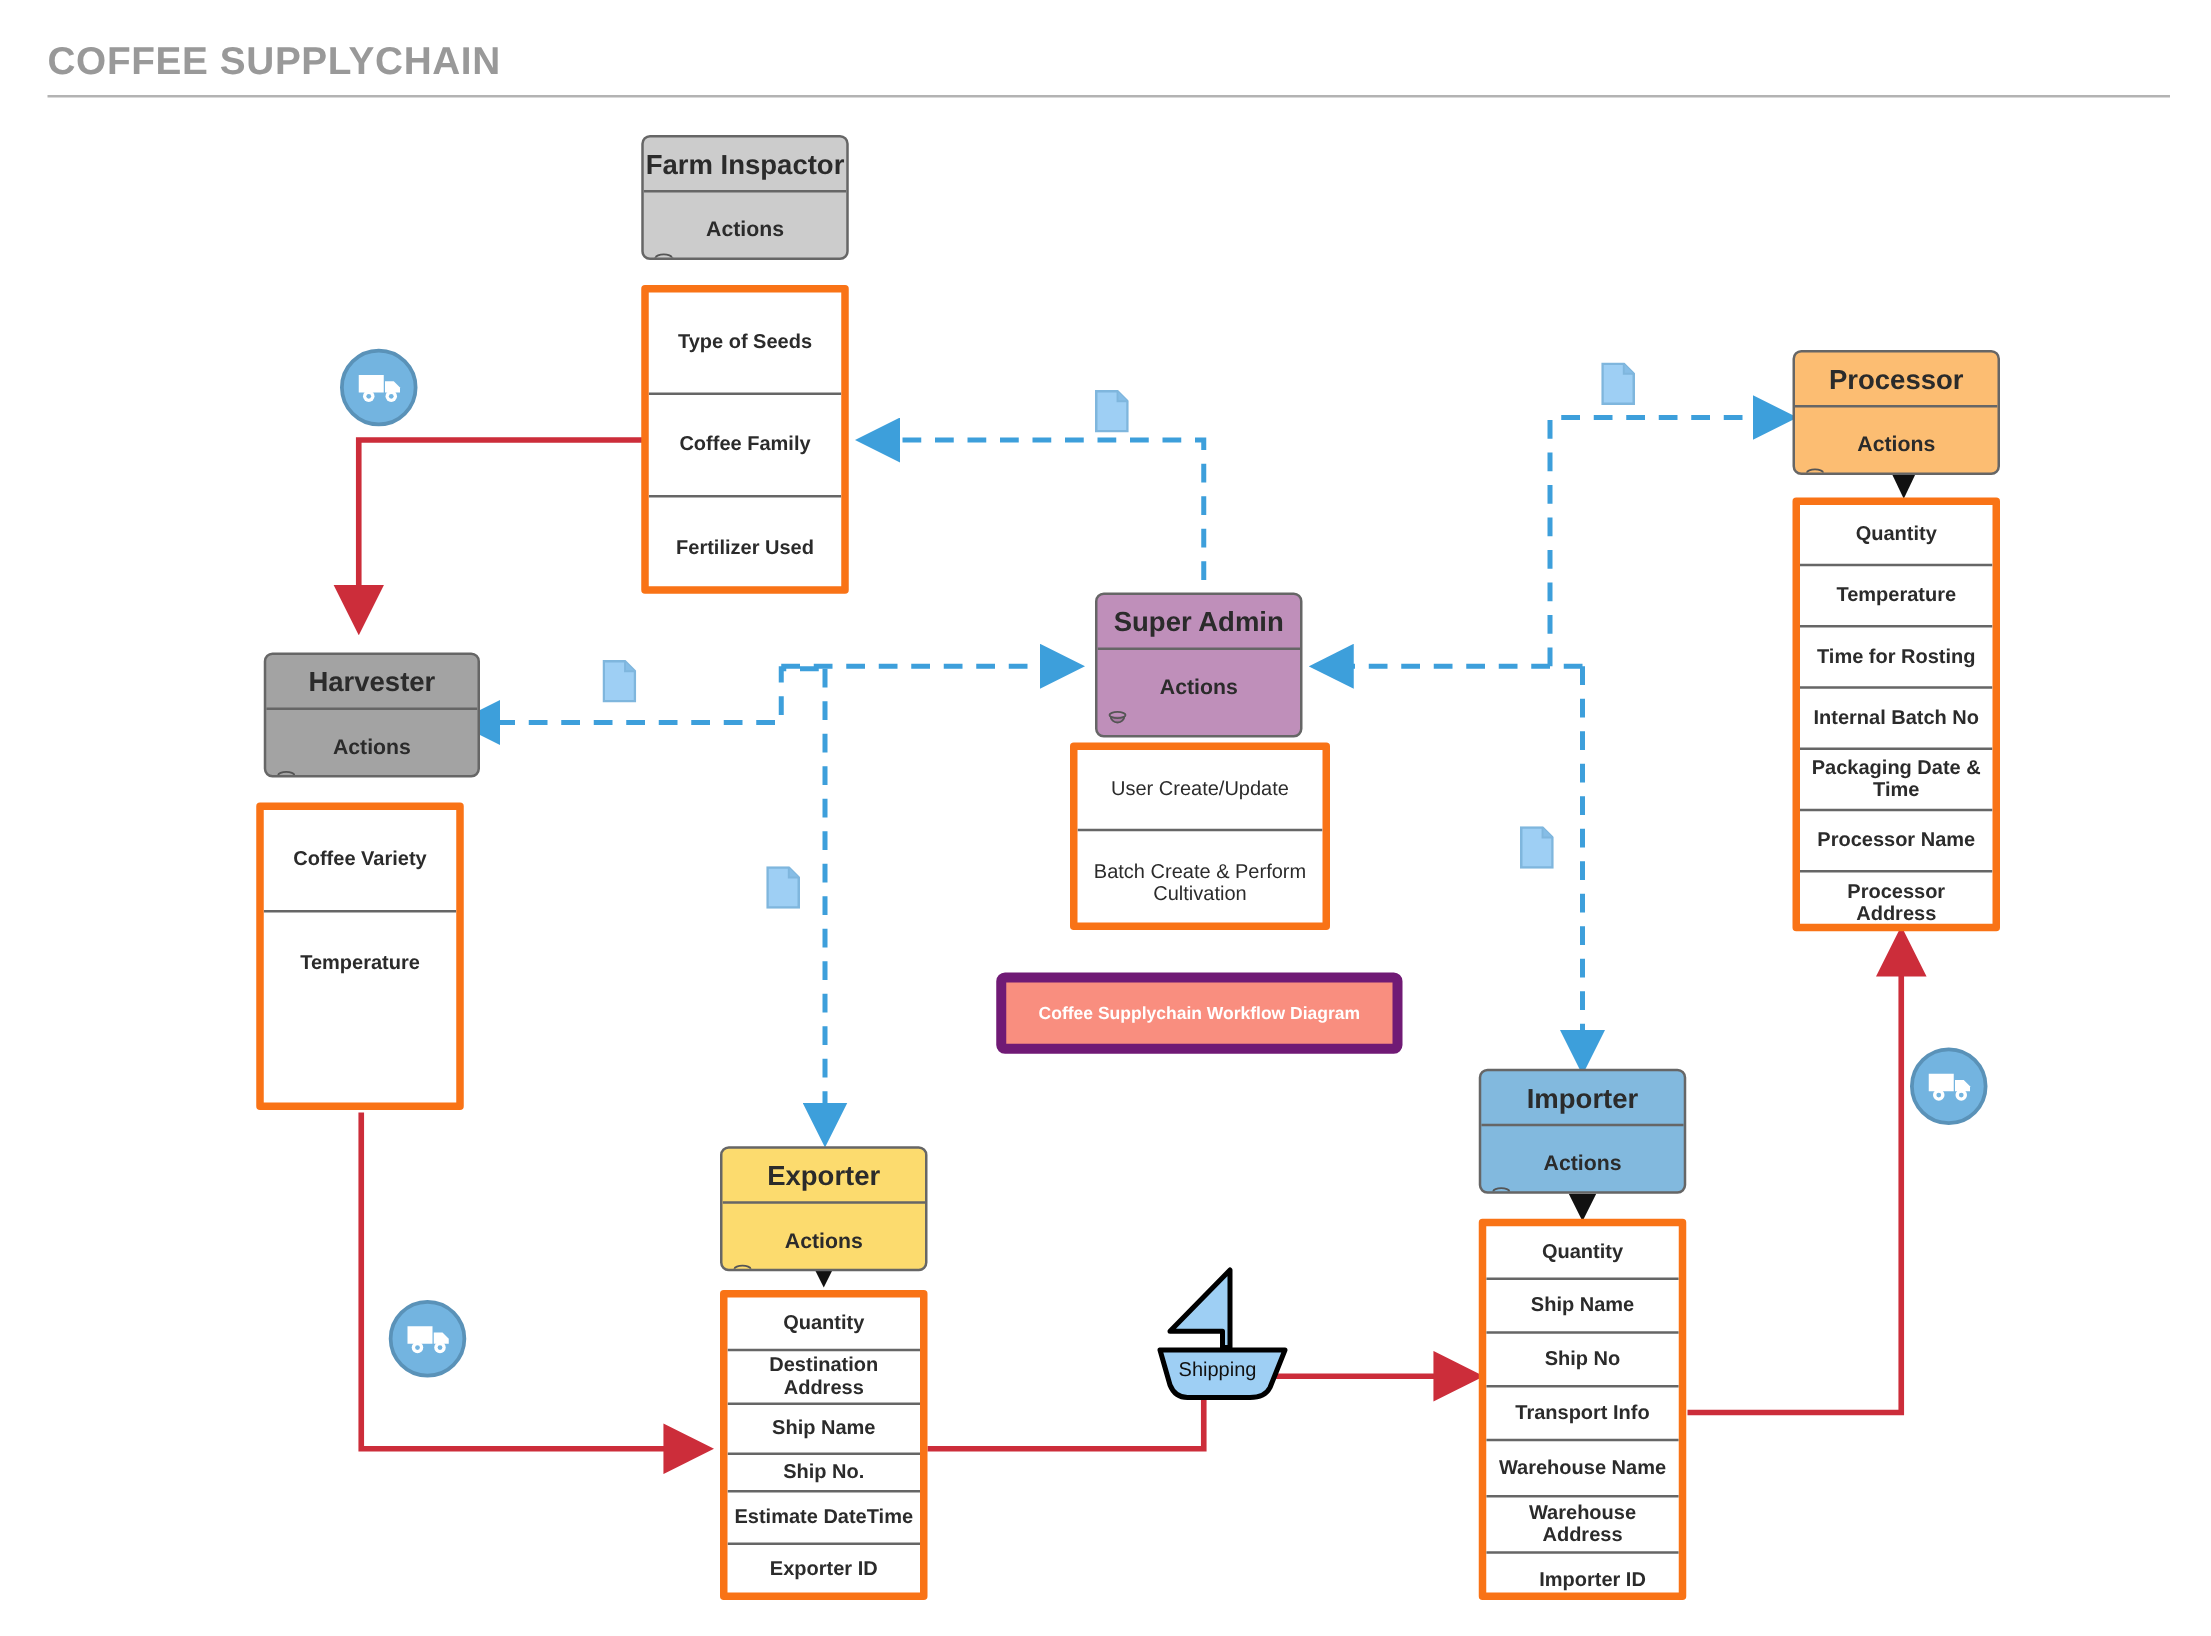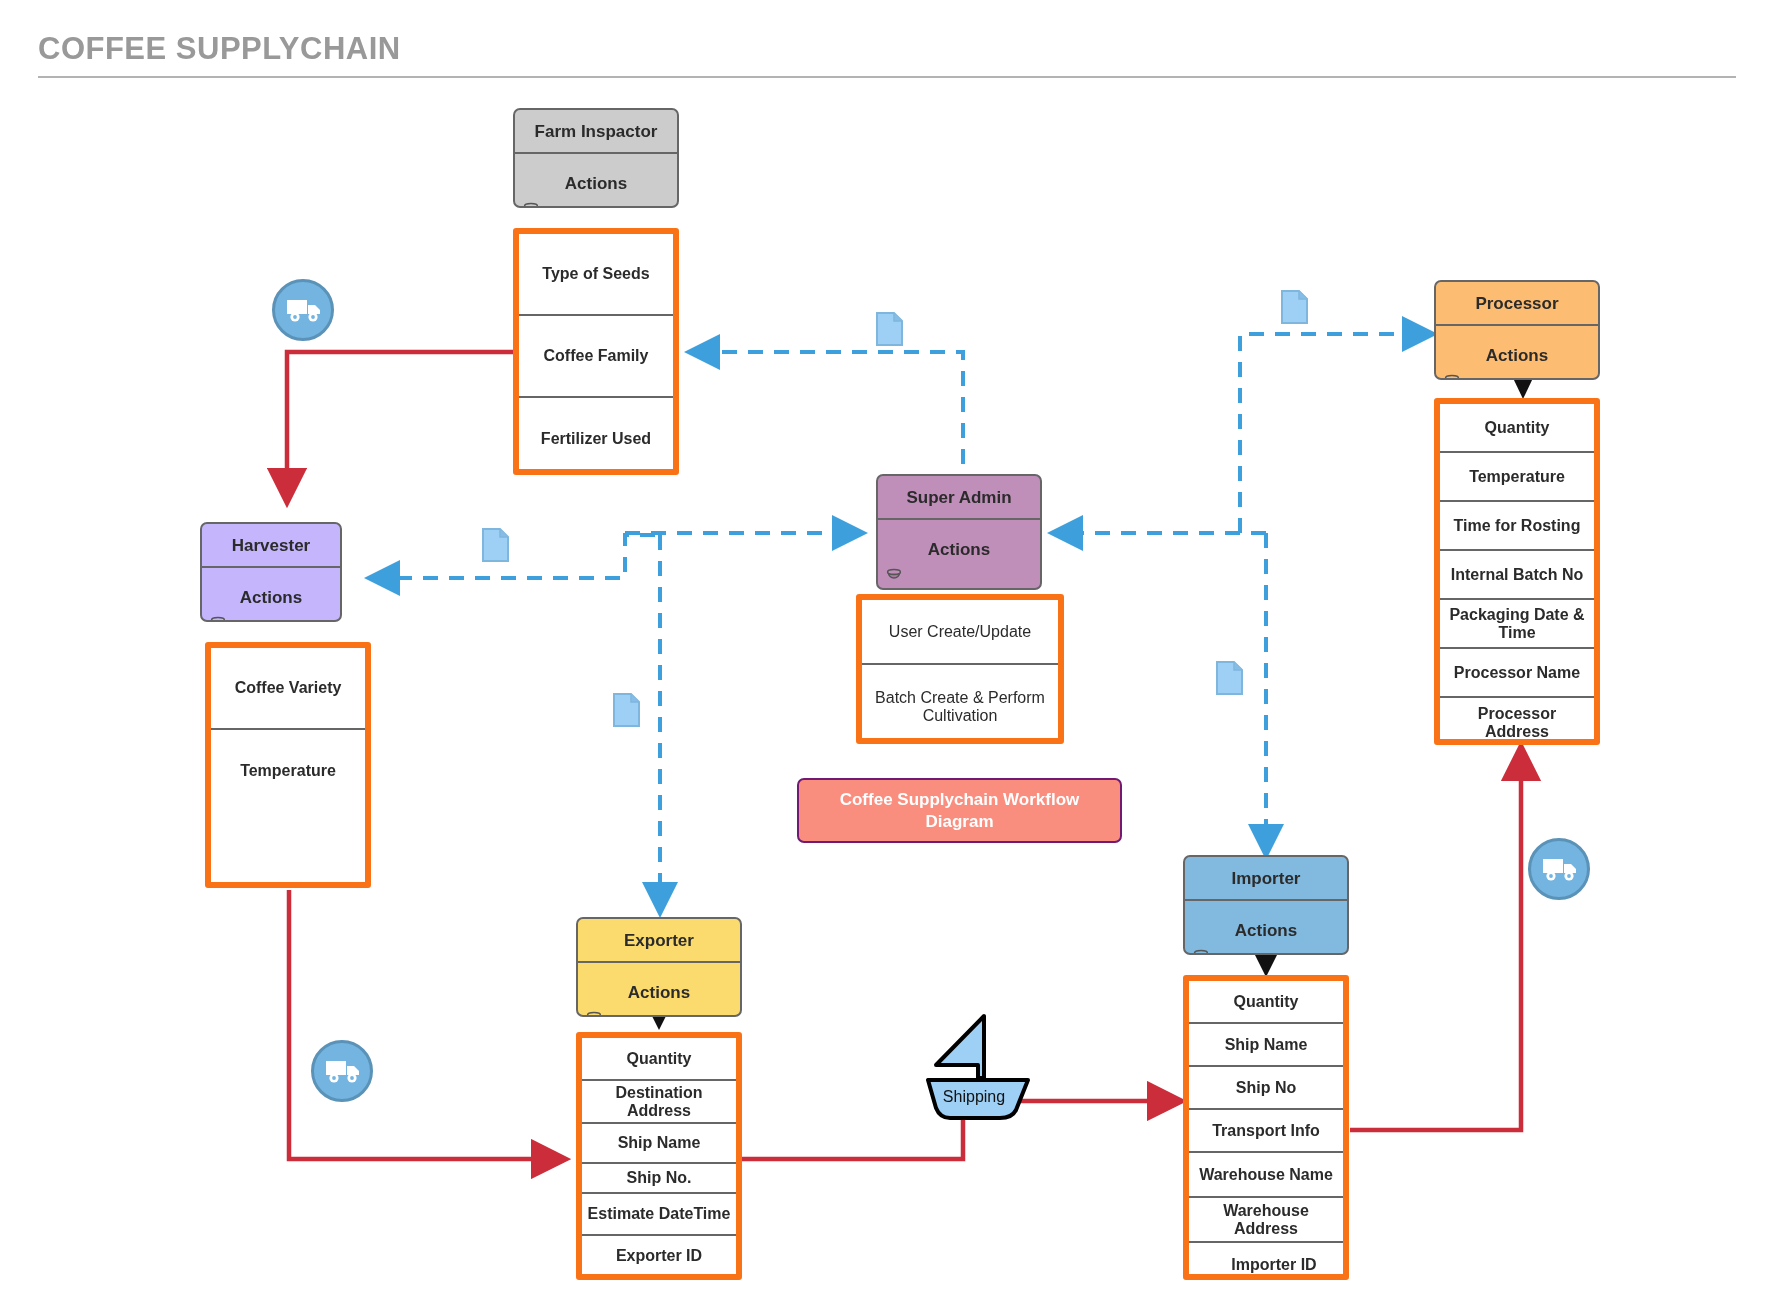--- a/index.html
+++ b/index.html
@@ -23,21 +23,21 @@
   
   #wires{position:absolute;left:0;top:0;width:1769px;height:1309px;pointer-events:none;}
 
   
   .entity{
     position:absolute;border:2px solid #666666;border-radius:7px;
     box-sizing:border-box;overflow:hidden;
   }
   .entity .ent-title{
     height:44px;line-height:44px;text-align:center;
-    font-size:17px;font-weight:bold;color:#2b2b2b;
+    font-size:22px;font-weight:bold;color:#2b2b2b;
     border-bottom:2px solid #666666;box-sizing:border-box;
   }
   .entity .ent-body{
     position:relative;height:70px;
   }
   .entity .ent-actions{
     position:absolute;left:0;right:0;top:20px;text-align:center;
     font-size:17px;font-weight:bold;color:#2b2b2b;
   }
   .swirl-icon{position:absolute;left:6px;bottom:4px;width:20px;height:18px;}
@@ -51,22 +51,22 @@
     display:flex;align-items:center;justify-content:center;
     text-align:center;font-size:16px;font-weight:bold;color:#2b2b2b;
     border-bottom:2px solid #666666;box-sizing:border-box;
     line-height:1.12;padding:0 4px;
   }
   .attrs .attr:last-child{border-bottom:none;}
   .attrs.plain .attr{font-weight:normal;font-size:16px;}
 
   
   .wf-label{
-    position:absolute;border:2px solid #701a75;border-radius:7px;
-    background:#f98e7f;color:#ffffff;font-weight:bold;font-size:17px;
+    position:absolute;border:8px solid #701a75;border-radius:7px;
+    background:#f98e7f;color:#ffffff;font-weight:bold;font-size:14px;
     display:flex;align-items:center;justify-content:center;text-align:center;
     line-height:1.25;box-sizing:border-box;padding:0 10px;
   }
 
   
   .truck{
     position:absolute;width:62px;height:62px;border-radius:50%;
     background:#73b4e0;border:3px solid #5a92b8;box-sizing:border-box;
   }
   .truck svg{position:absolute;left:11px;top:15px;}
@@ -136,21 +136,21 @@
         <ellipse cx="10" cy="4" rx="6.4" ry="2.5" fill="none" stroke="#555" stroke-width="1.5"></ellipse>
       </svg>
     </div>
   </div>
   <div class="attrs" style="left:513px;top:228px;width:166px;height:247px;">
     <div class="attr" style="height:82px;">Type of Seeds</div>
     <div class="attr" style="height:82px;">Coffee Family</div>
     <div class="attr" style="height:81px;">Fertilizer Used</div>
   </div>
 
-  <div class="entity" style="left:200px;top:522px;width:142px;height:100px;background:#c4b5fd;">
+  <div class="entity" style="left:211px;top:522px;width:173px;height:100px;background:#a3a3a3;">
     <div class="ent-title">Harvester</div>
     <div class="ent-body">
       <div class="ent-actions">Actions</div>
       <svg class="swirl-icon" viewBox="0 0 20 18">
         <path d="M4.5,5 A5.5,5 0 0 0 15.5,5" fill="#7cb84e" stroke="#555" stroke-width="1.5"></path>
         <ellipse cx="10" cy="4" rx="6.4" ry="2.5" fill="none" stroke="#555" stroke-width="1.5"></ellipse>
       </svg>
     </div>
   </div>
   <div class="attrs" style="left:205px;top:642px;width:166px;height:246px;">

